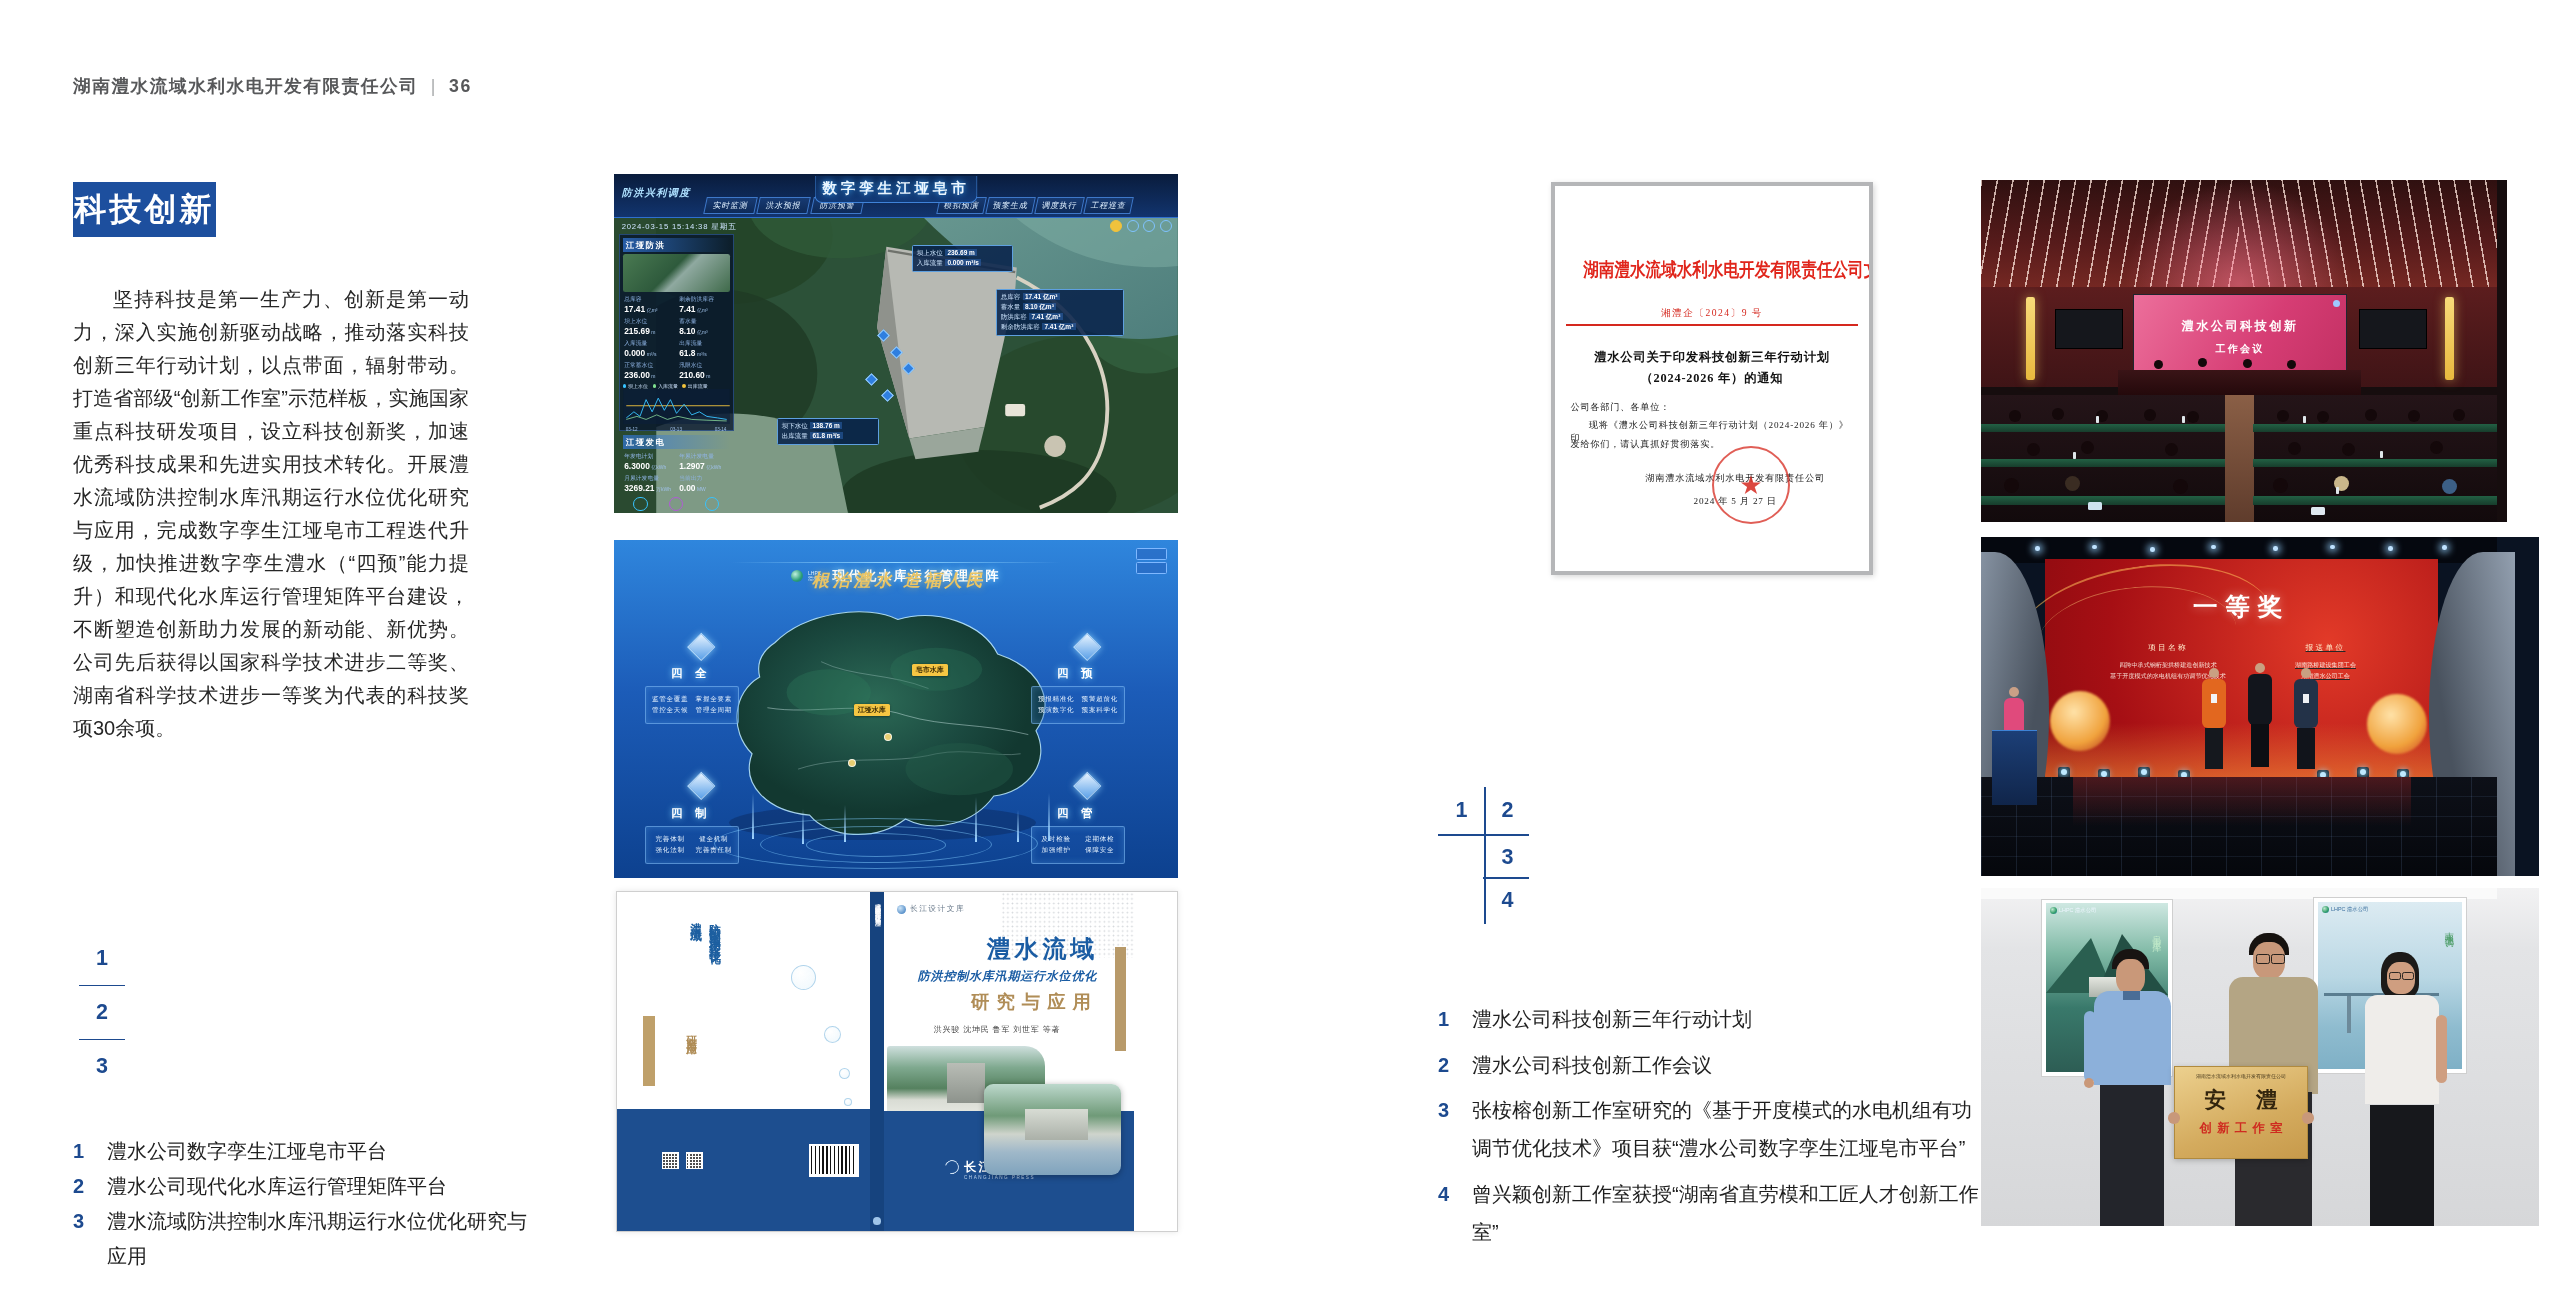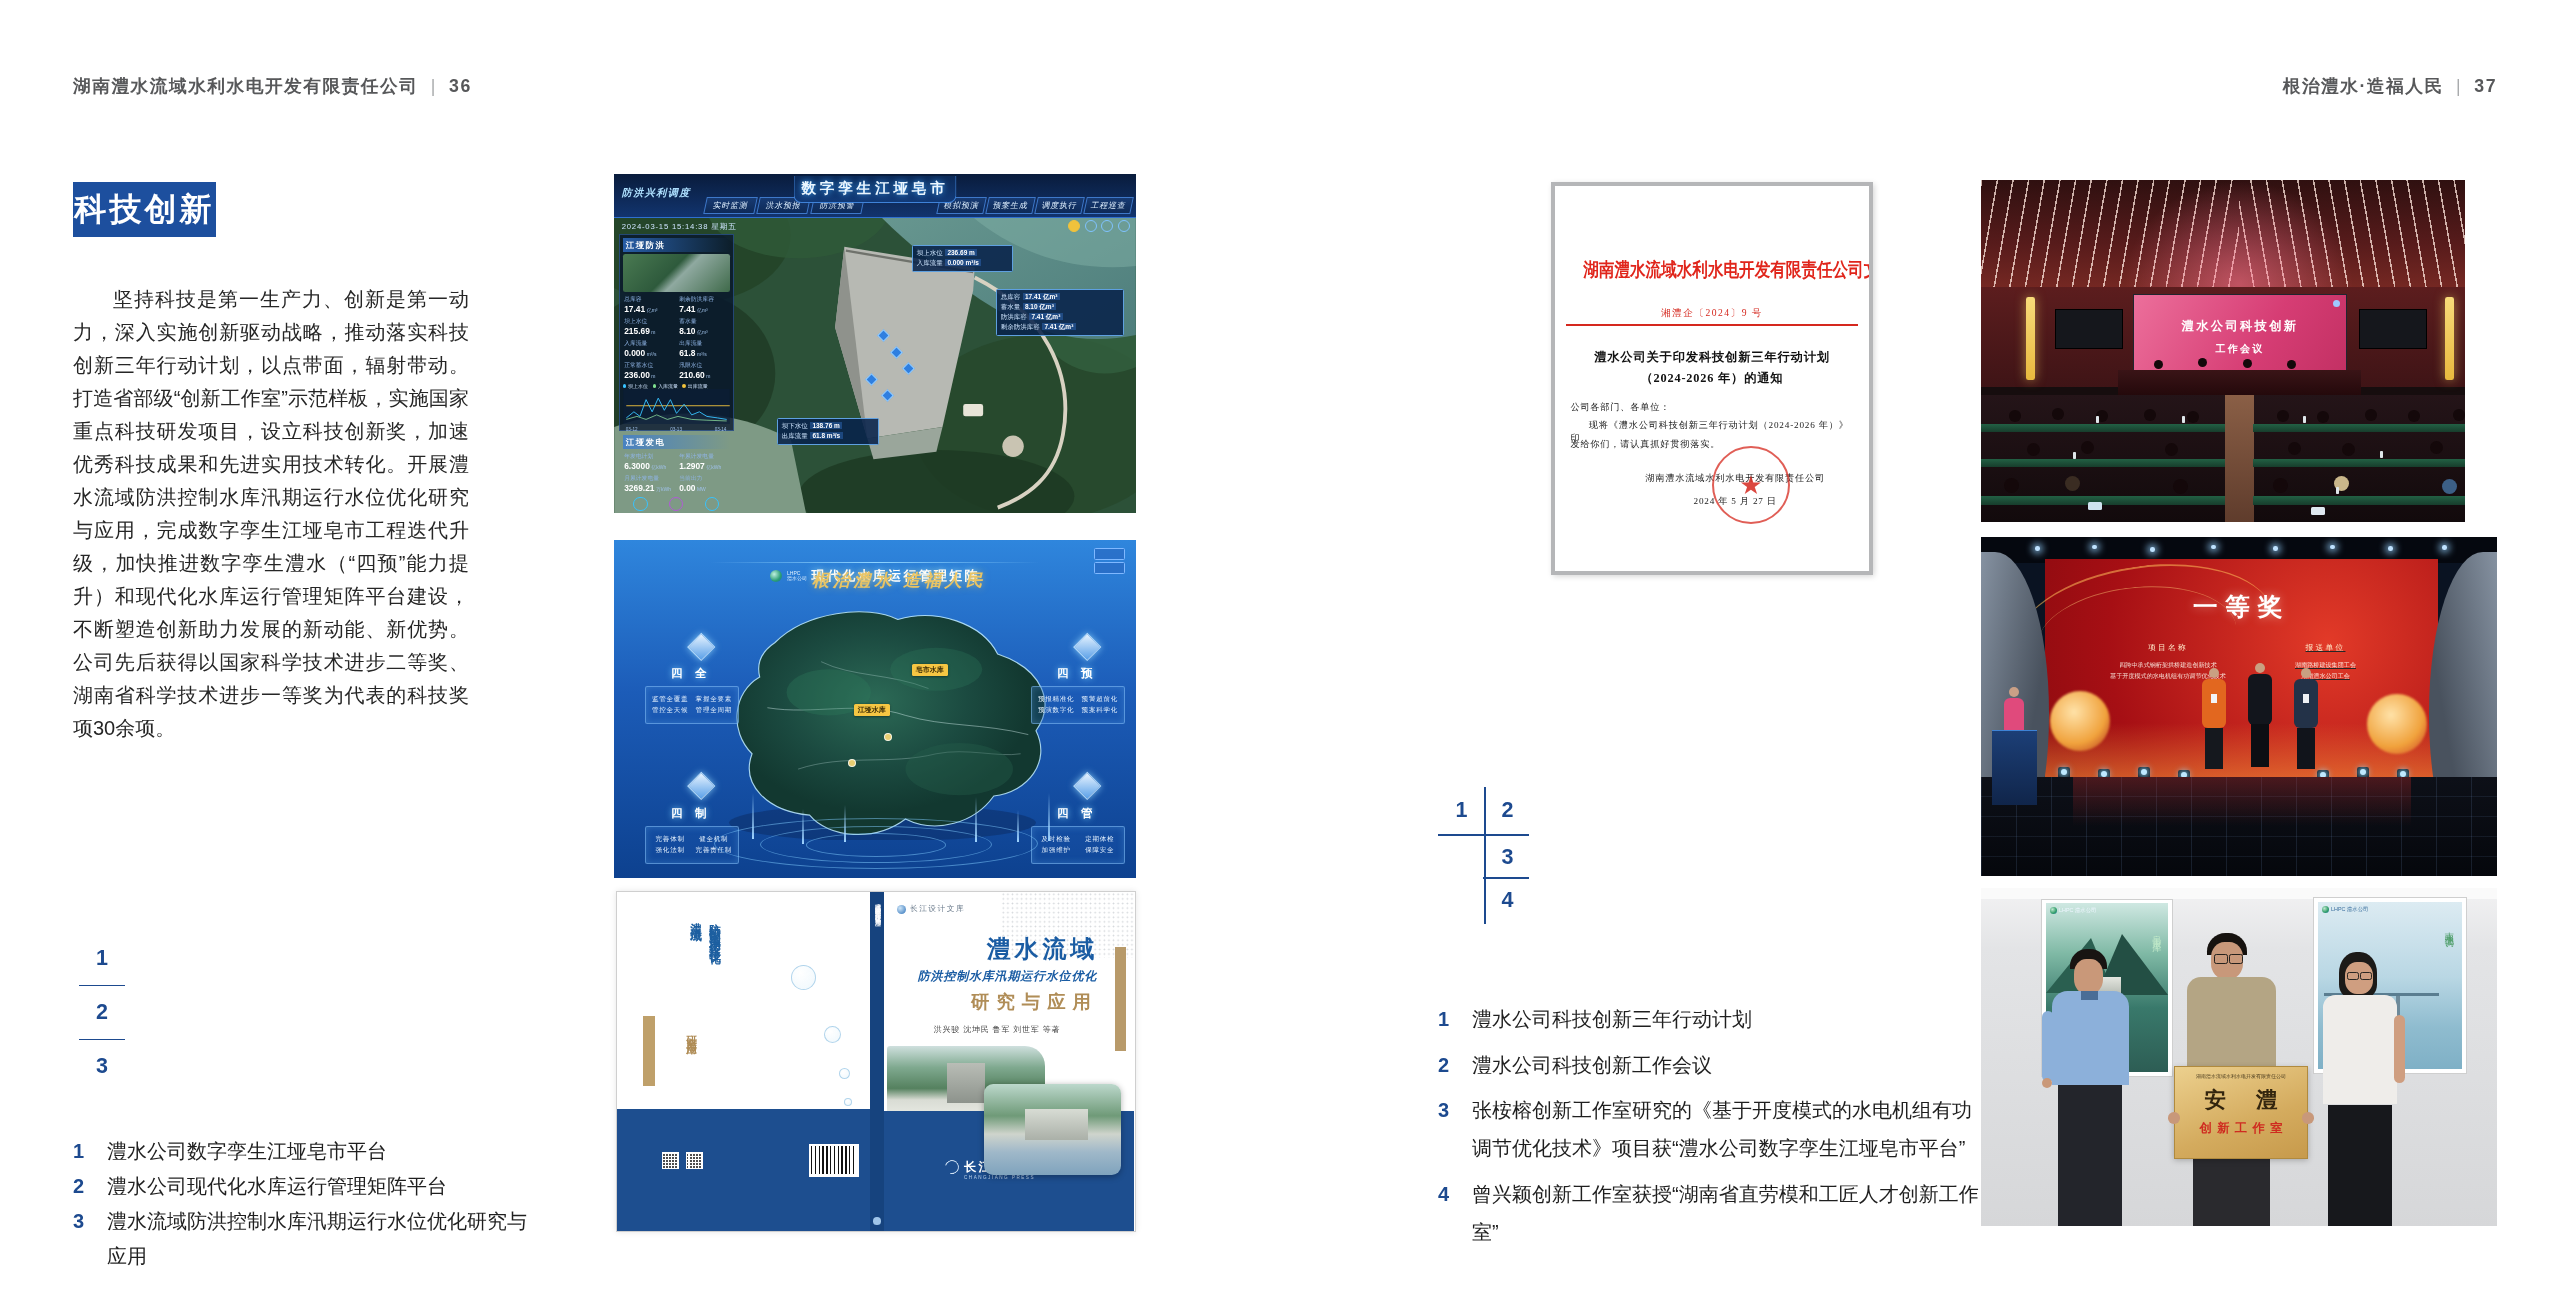--- a/index.html
+++ b/index.html
@@ -8,21 +8,21 @@
           font-family:"Liberation Sans","DejaVu Sans",sans-serif;color:#262626;}
   .hdr{font-size:17.7px;font-weight:bold;color:#57585a;letter-spacing:1.5px;white-space:nowrap;}
   .hdr .dv{color:#a9abad;font-weight:400;margin:0 12.3px;}
   .sec{background:#1d4f9e;color:#fff;font-size:32px;font-weight:bold;letter-spacing:3.1px;
        display:flex;align-items:center;justify-content:center;}
   .bodyp{font-size:20px;line-height:33px;text-align:justify;text-indent:2em;color:#262626;margin:0;}
   .idxnum{color:#1d4a8f;font-weight:bold;font-size:21.5px;text-align:center;height:31px;line-height:31px;}
   .idxline{background:#1d4a8f;height:1.5px;margin:10.7px 0;}
   .caprow{font-size:20px;color:#1f1f1f;line-height:35px;display:flex;}
   .caprow .n{color:#1d4a8f;font-weight:bold;width:34px;flex:none;}
-  .fig{position:absolute;overflow:hidden;}
+  .fig{position:absolute;overflow:hidden;padding-left:42px;}
   
   .db-bar{left:0;top:0;right:0;height:43px;background:linear-gradient(180deg,#091c3c,#12346e);border-bottom:1.5px solid #2f6fd0;}
   .db-title{left:50%;top:1.5px;transform:translateX(-50%);width:161px;height:26px;background:linear-gradient(180deg,#0c2a58,#123a78);
             border:0.8px solid #3f82d8;border-top:none;border-radius:0 0 7.7px 7.7px;color:#eaf6ff;font-size:14.6px;font-weight:bold;
             letter-spacing:3.8px;display:flex;align-items:center;justify-content:center;text-shadow:0 0 6.1px #3fa9ff;}
   .db-corner{left:7.7px;top:12.3px;color:#aee0ff;font-size:10px;font-style:italic;font-weight:bold;letter-spacing:1.5px;}
   .chip{top:23px;height:15.4px;background:linear-gradient(180deg,#173a72,#0e2a57);border:0.8px solid #3e78c9;color:#dff0ff;
         font-size:8px;display:flex;align-items:center;justify-content:center;transform:skewX(-12deg);letter-spacing:0.8px;}
   .db-time{left:7.7px;top:48px;color:#cfe4ff;font-size:7.7px;letter-spacing:0.8px;}
   .db-ico{width:10px;height:10px;border-radius:50%;border:0.8px solid #7fc3ff;display:inline-block;margin-left:4.6px;}
@@ -364,23 +364,20 @@
         <span style="font-family:'Liberation Serif','DejaVu Serif',serif;font-size:12.3px;font-weight:bold;color:#fff;letter-spacing:2.3px;">长江出版社</span>
       </div>
       <div class="abs" style="left:80px;top:64px;font-size:4.6px;color:#bcd2ea;letter-spacing:1.5px;">CHANGJIANG PRESS</div>
     </div>
     <div class="abs" style="left:367px;top:192px;width:137px;height:91px;border-radius:9.2px;background:linear-gradient(180deg,#bcd8cc 0%,#6f9a78 35%,#cfd4cc 55%,#9fb8c9 75%,#7fa3bd 100%);box-shadow:0 1.5px 6.1px rgba(0,0,0,.3);">
       <div class="abs" style="left:30%;top:28%;width:46%;height:34%;background:linear-gradient(180deg,#d8dcd4,#aab0a8);"></div>
     </div>
     <div class="abs" style="left:498px;top:55px;width:10.7px;height:104px;background:#b89a6a;"></div>
   </div>
 
-  <div class="abs hdr" style="left:1768px;top:74px;width:729px;text-align:right;">
-    <span>根治澧水·造福人民</span><span class="dv">|</span><span>37</span>
-  </div>
 
   <div class="fig doc" style="left:1551px;top:182px;width:322px;height:393px;">
     <div class="abs doc-h">湖南澧水流域水利水电开发有限责任公司文件</div>
     <div class="abs doc-no">湘澧企〔2024〕9 号</div>
     <div class="abs doc-line"></div>
     <div class="abs doc-t" style="top:163px;">澧水公司关于印发科技创新三年行动计划</div>
     <div class="abs doc-t" style="top:184px;">（2024-2026 年）的通知</div>
     <div class="abs doc-p" style="top:215px;">公司各部门、各单位：</div>
     <div class="abs doc-p" style="top:233px;text-indent:2em;">现将《澧水公司科技创新三年行动计划（2024-2026 年）》印</div>
     <div class="abs doc-p" style="top:252px;">发给你们，请认真抓好贯彻落实。</div>

